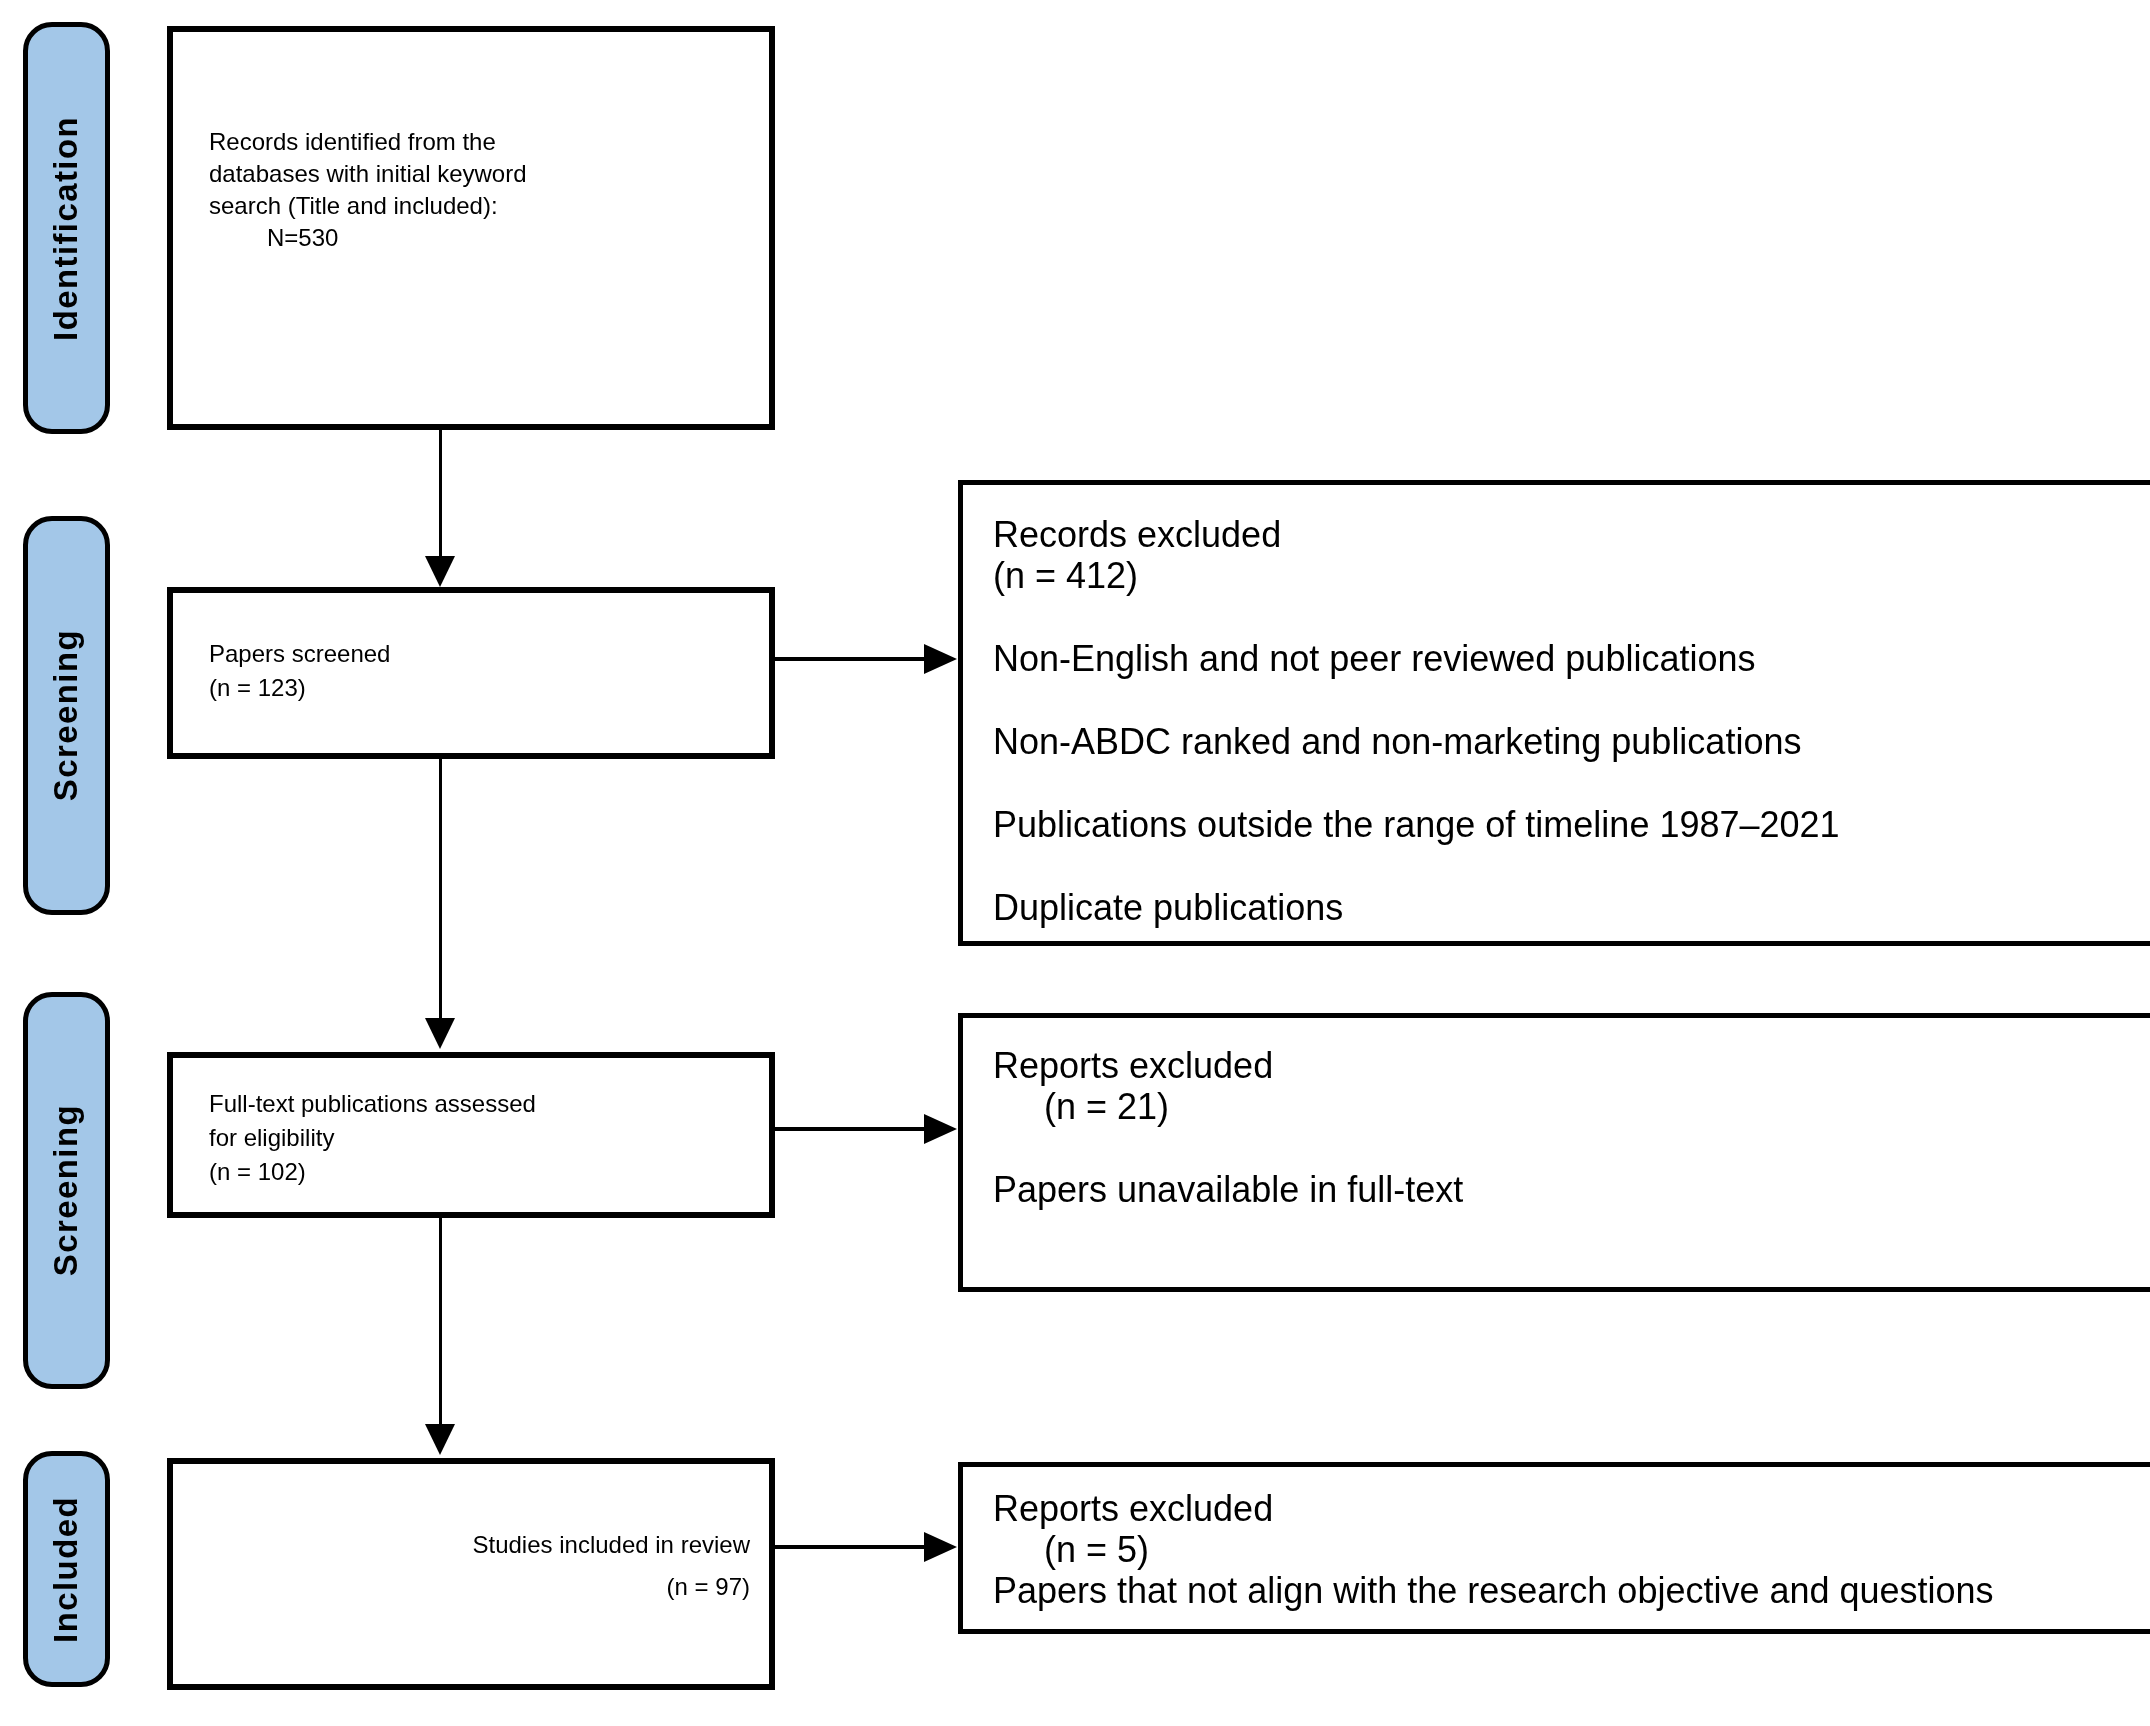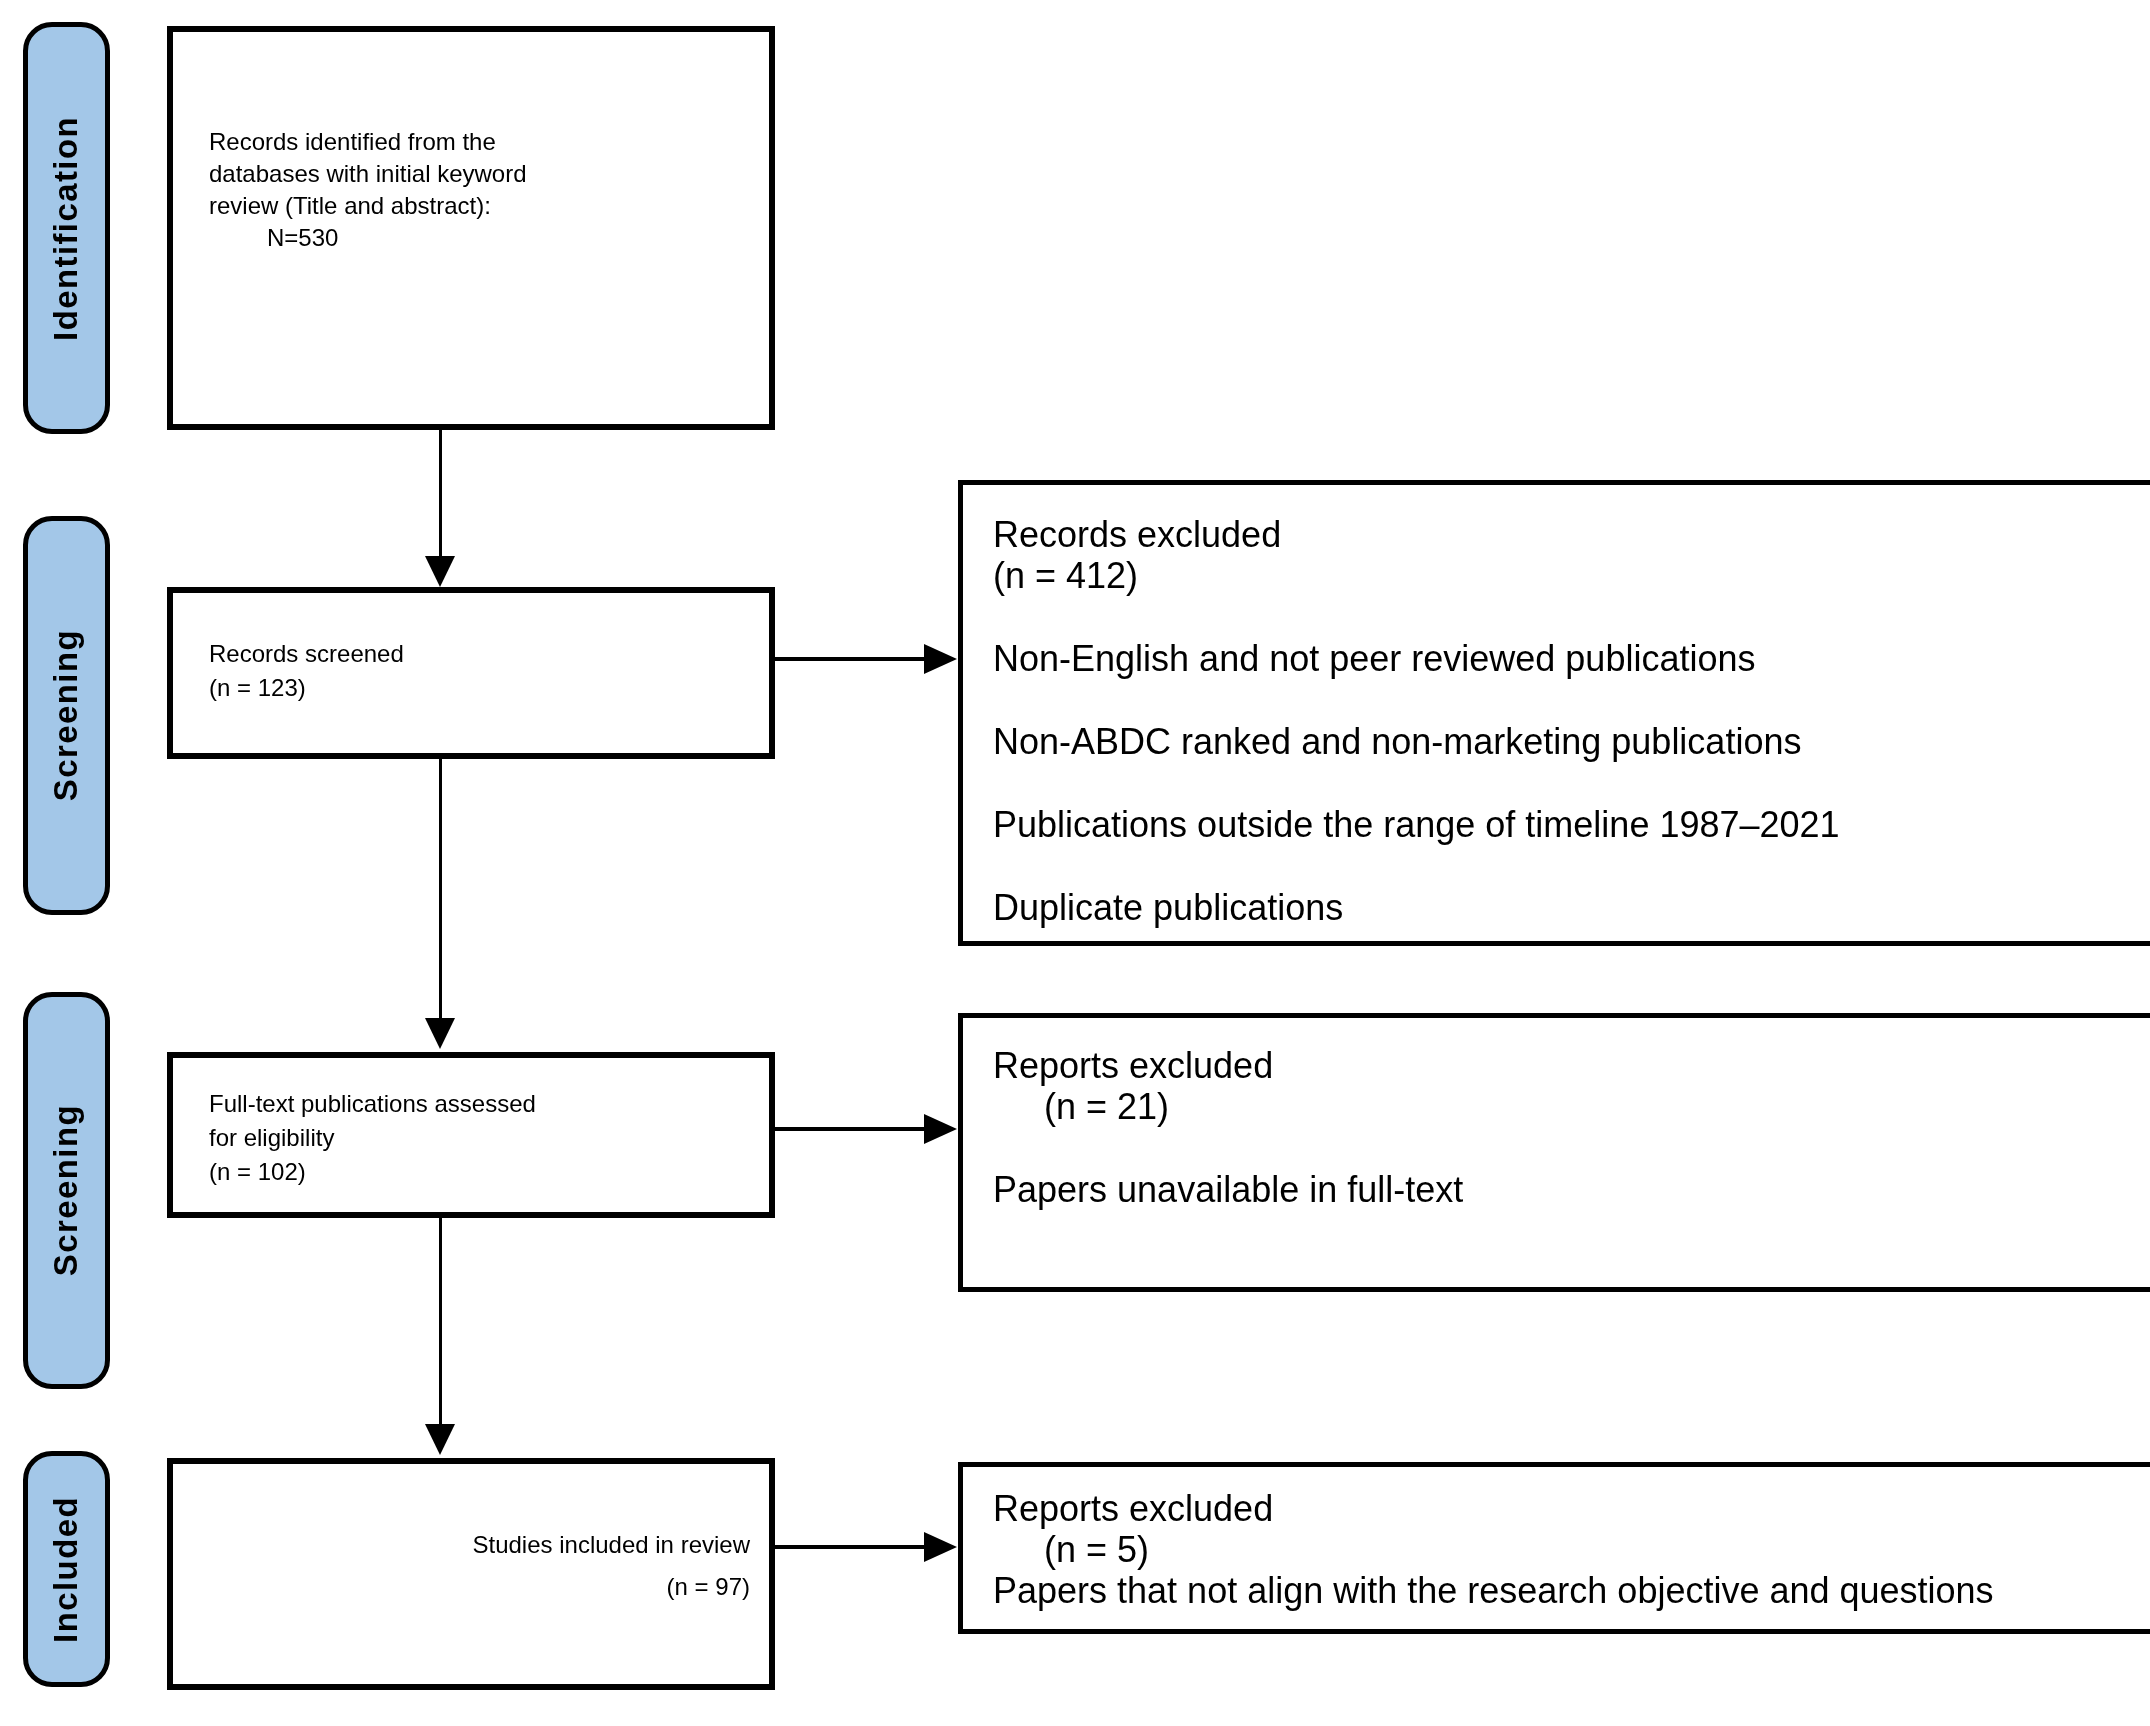--- a/index.html
+++ b/index.html
@@ -78,26 +78,26 @@
   <div class="stage-label sl3">
     <span class="stage-text">Screening</span>
   </div>
   <div class="stage-label sl4">
     <span class="stage-text">Included</span>
   </div>
 
   <div class="main-box b1">
     <div class="line">Records identified from the</div>
     <div class="line">databases with initial keyword</div>
-    <div class="line">review (Title and abstract):</div>
+    <div class="line">search (Title and included):</div>
     <div class="line count-indent">N=530</div>
   </div>
 
   <div class="main-box b2">
-    <div class="line">Records screened</div>
+    <div class="line">Papers screened</div>
     <div class="line">(n = 123)</div>
   </div>
 
   <div class="main-box b3">
     <div class="line">Full-text publications assessed</div>
     <div class="line">for eligibility</div>
     <div class="line">(n = 102)</div>
   </div>
 
   <div class="main-box b4">

